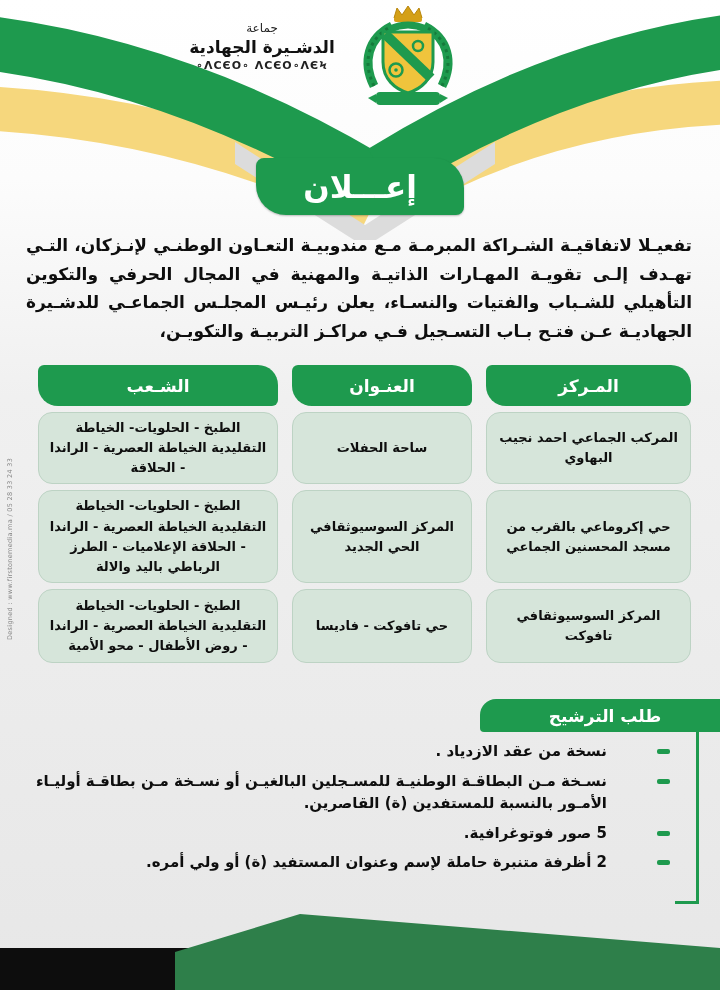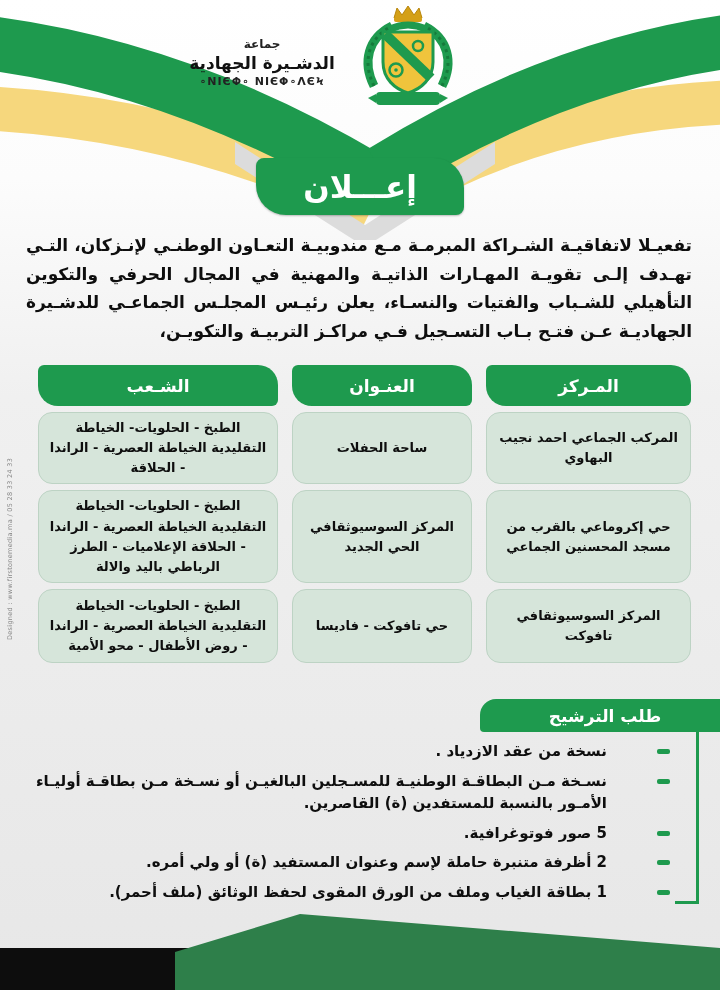--- a/index.html
+++ b/index.html
@@ -7,21 +7,21 @@
     position:relative;width:720px;height:990px;overflow:hidden;
     font-family:"DejaVu Sans","Liberation Sans",sans-serif;
     background:linear-gradient(180deg,#ffffff 0%,#fcfcfc 18%,#f0f0f0 40%,#e7e7e7 100%);
     color:#111;
   }
   .abs{position:absolute;}
   
   .top-deco{left:0;top:0;width:720px;height:240px;pointer-events:none;}
   
   .commune-block{top:20px;right:368px;width:180px;text-align:center;direction:rtl;line-height:1.35;}
-  .commune-label{font-size:12px;font-weight:700;color:#222;margin-top:16px;}
+  .commune-label{font-size:12px;font-weight:400;color:#222;}
   .commune-name{font-size:17px;font-weight:700;color:#111;}
   .tifinagh{font-size:11px;font-weight:700;letter-spacing:1px;color:#222;}
   .logo{top:4px;left:352px;width:112px;height:108px;}
   
   .banner{
     top:158px;left:256px;width:208px;height:57px;
     background:#1E9A4E;border-radius:8px 30px 8px 30px;
     display:flex;align-items:center;justify-content:center;
     color:#fff;font-size:31px;font-weight:700;direction:rtl;
     box-shadow:0 1px 2px rgba(0,0,0,.25);
@@ -77,21 +77,21 @@
     <path d="M-20,108 Q190,118 372,208" stroke="#F6D77D" stroke-width="44" fill="none"></path>
     <path d="M740,102 Q540,108 385,202" stroke="#F6D77D" stroke-width="44" fill="none"></path>
     <path d="M-20,42 Q180,66 368,178" stroke="#1E9A4E" stroke-width="54" fill="none"></path>
     <path d="M740,40 Q560,62 382,172" stroke="#1E9A4E" stroke-width="54" fill="none"></path>
     <path d="M235,142 L365,225 L495,142 L495,164 L365,247 L235,164 Z" fill="#dcdcdc"></path>
   </svg>
 
   <div class="abs commune-block">
     <div class="commune-label">جماعة</div>
     <div class="commune-name">الدشـيرة الجهادية</div>
-    <div class="tifinagh">ΝΙЄΦ∘ ΝΙЄΦ∘ΛЄϞ∘</div>
+    <div class="tifinagh">ΛCЄΟ∘ ΛCЄΟ∘ΛЄϞ∘</div>
   </div>
 
   <svg class="abs logo" viewBox="0 0 112 108">
 
     <polygon points="42,14 45,4 50,11 56,2 62,11 67,4 70,14" fill="#D4A017" stroke="#b8860b" stroke-width="1"></polygon>
     <rect x="42" y="13" width="28" height="5" rx="2" fill="#D4A017"></rect>
 
     <path d="M22,82 C10,58 16,34 40,22" stroke="#1E9A4E" stroke-width="9" fill="none"></path>
     <path d="M90,82 C102,58 96,34 72,22" stroke="#1E9A4E" stroke-width="9" fill="none"></path>
     <path d="M22,82 C10,58 16,34 40,22" stroke="#157a3b" stroke-width="3" fill="none" stroke-dasharray="3,4"></path>
@@ -147,24 +147,20 @@
       <span class="req-text">نسـخة مـن البطاقـة الوطنيـة للمسـجلين البالغيـن أو نسـخة مـن بطاقـة أوليـاء الأمـور بالنسبة للمستفدين (ة) القاصرين.</span>
     </div>
     <div class="req-item">
       <span class="dash"></span>
       <span class="req-text">5 صور فوتوغرافية.</span>
     </div>
     <div class="req-item">
       <span class="dash"></span>
       <span class="req-text">2 أظرفة متنبرة حاملة لإسم وعنوان المستفيد (ة) أو ولي أمره.</span>
     </div>
-    <div class="req-item">
-      <span class="dash"></span>
-      <span class="req-text">1 بطاقة الغياب وملف من الورق المقوى لحفظ الوثائق (ملف أحمر).</span>
-    </div>
   </div>
 
   <div class="abs credit">Designed : www.firstonemedia.ma / 05 28 33 24 33</div>
 
   <div class="abs bottom-bar"></div>
   <svg class="abs bottom-tri" viewBox="0 0 720 80">
     <polygon points="175,42 300,4 720,38 720,80 175,80" fill="#2E7F4A"></polygon>
   </svg>
 
 </div>

